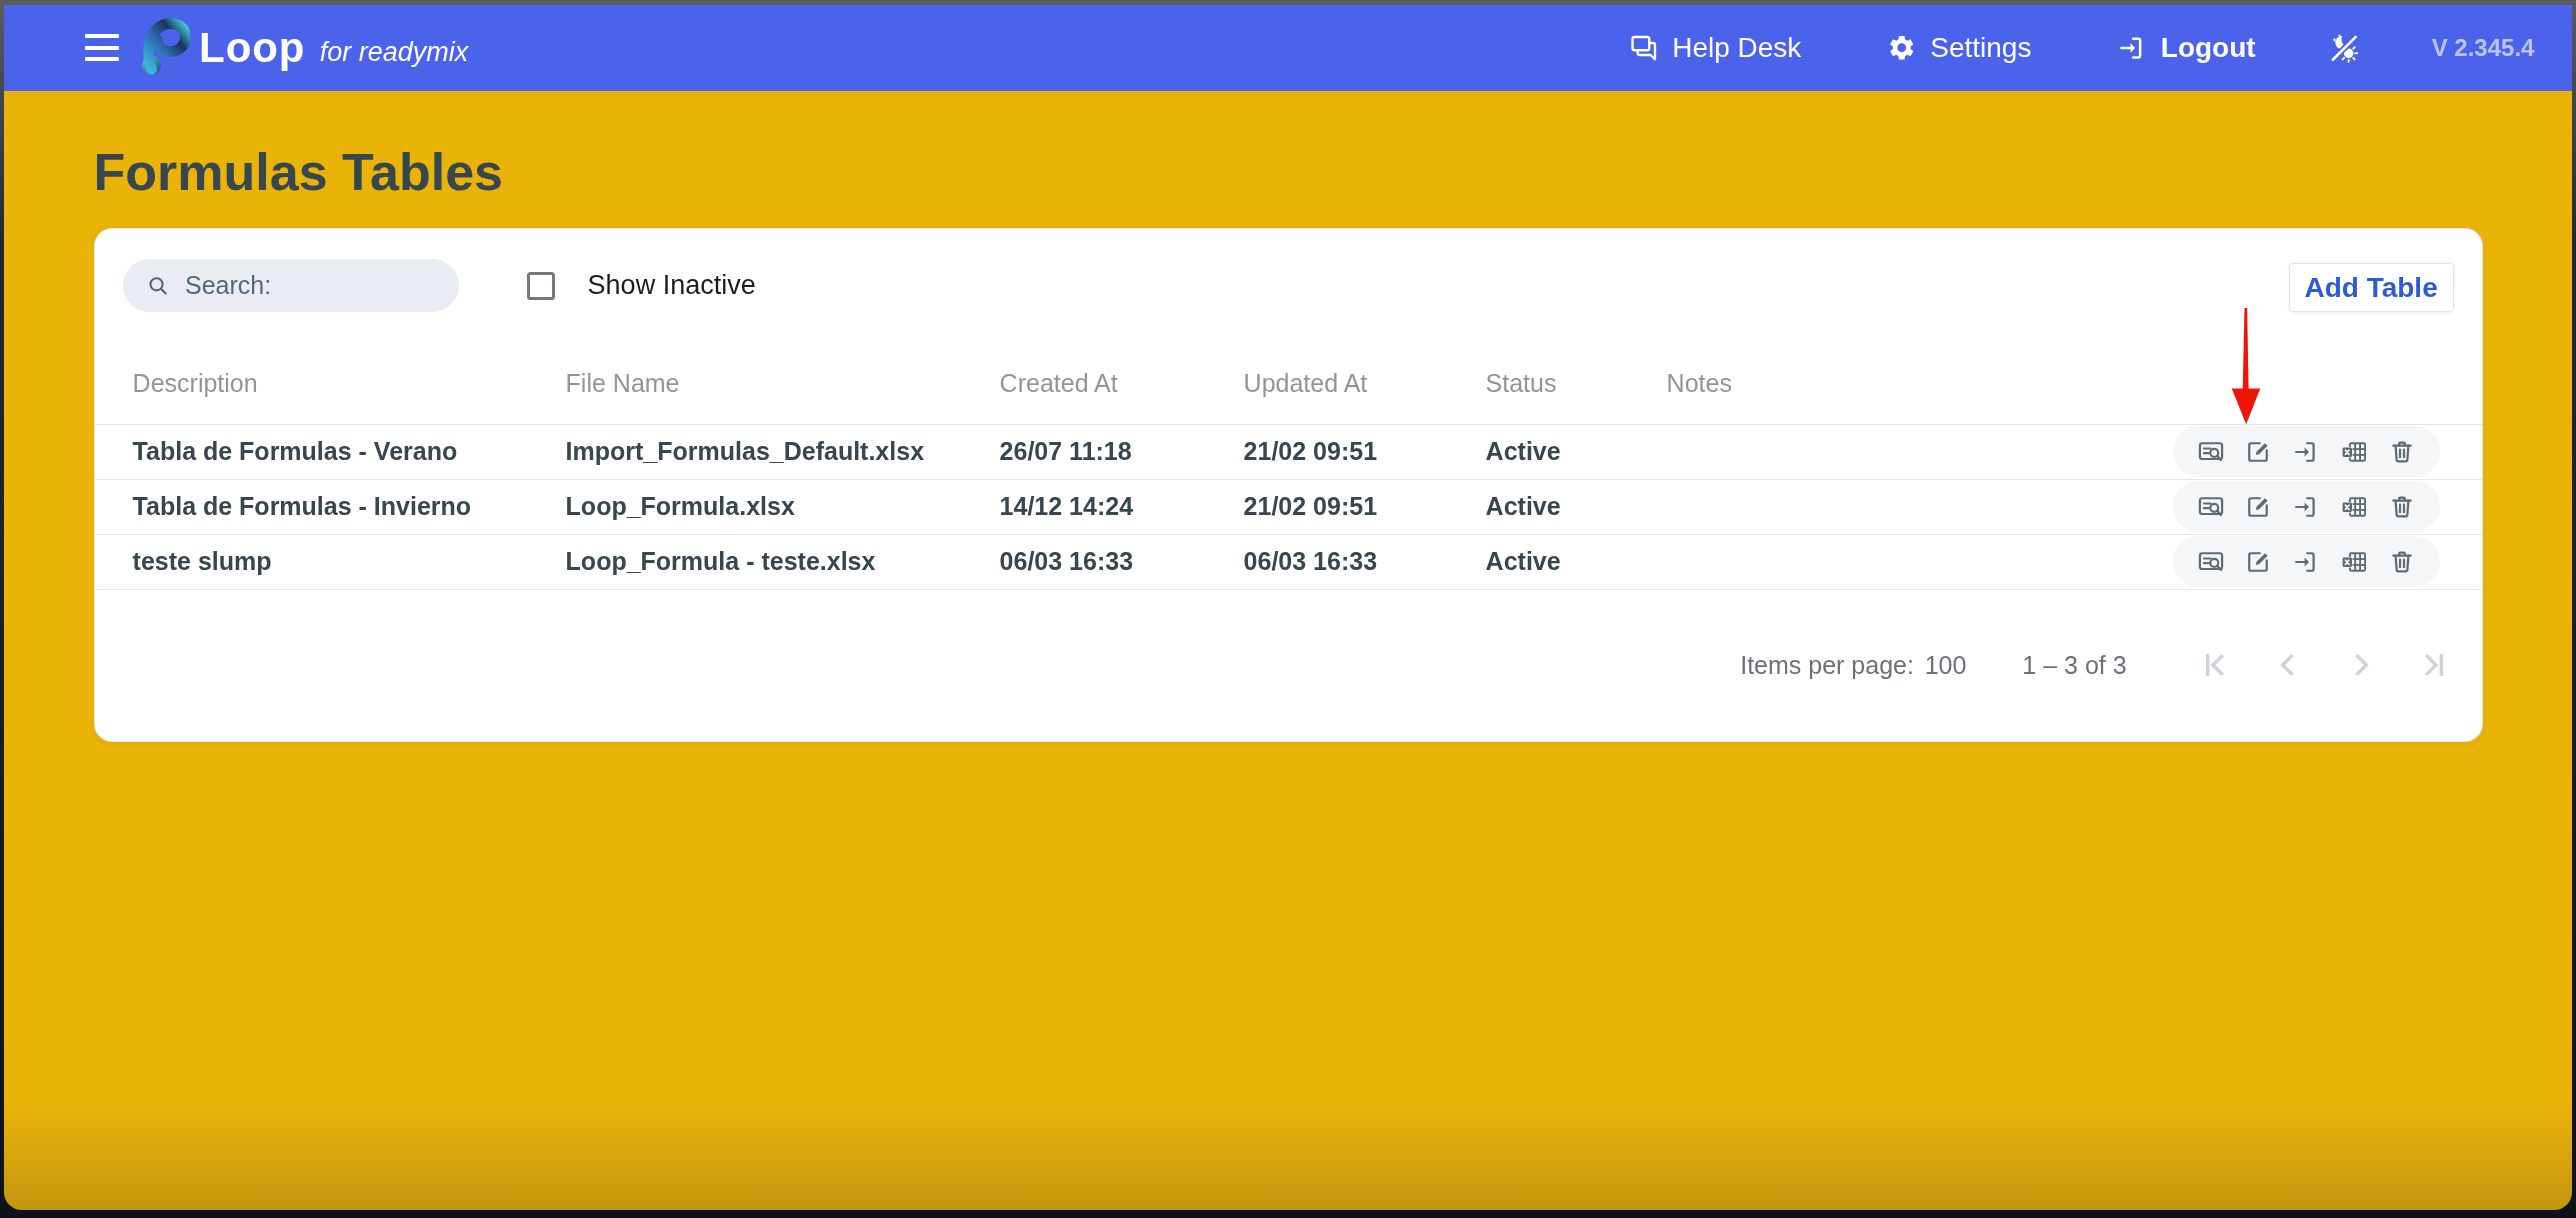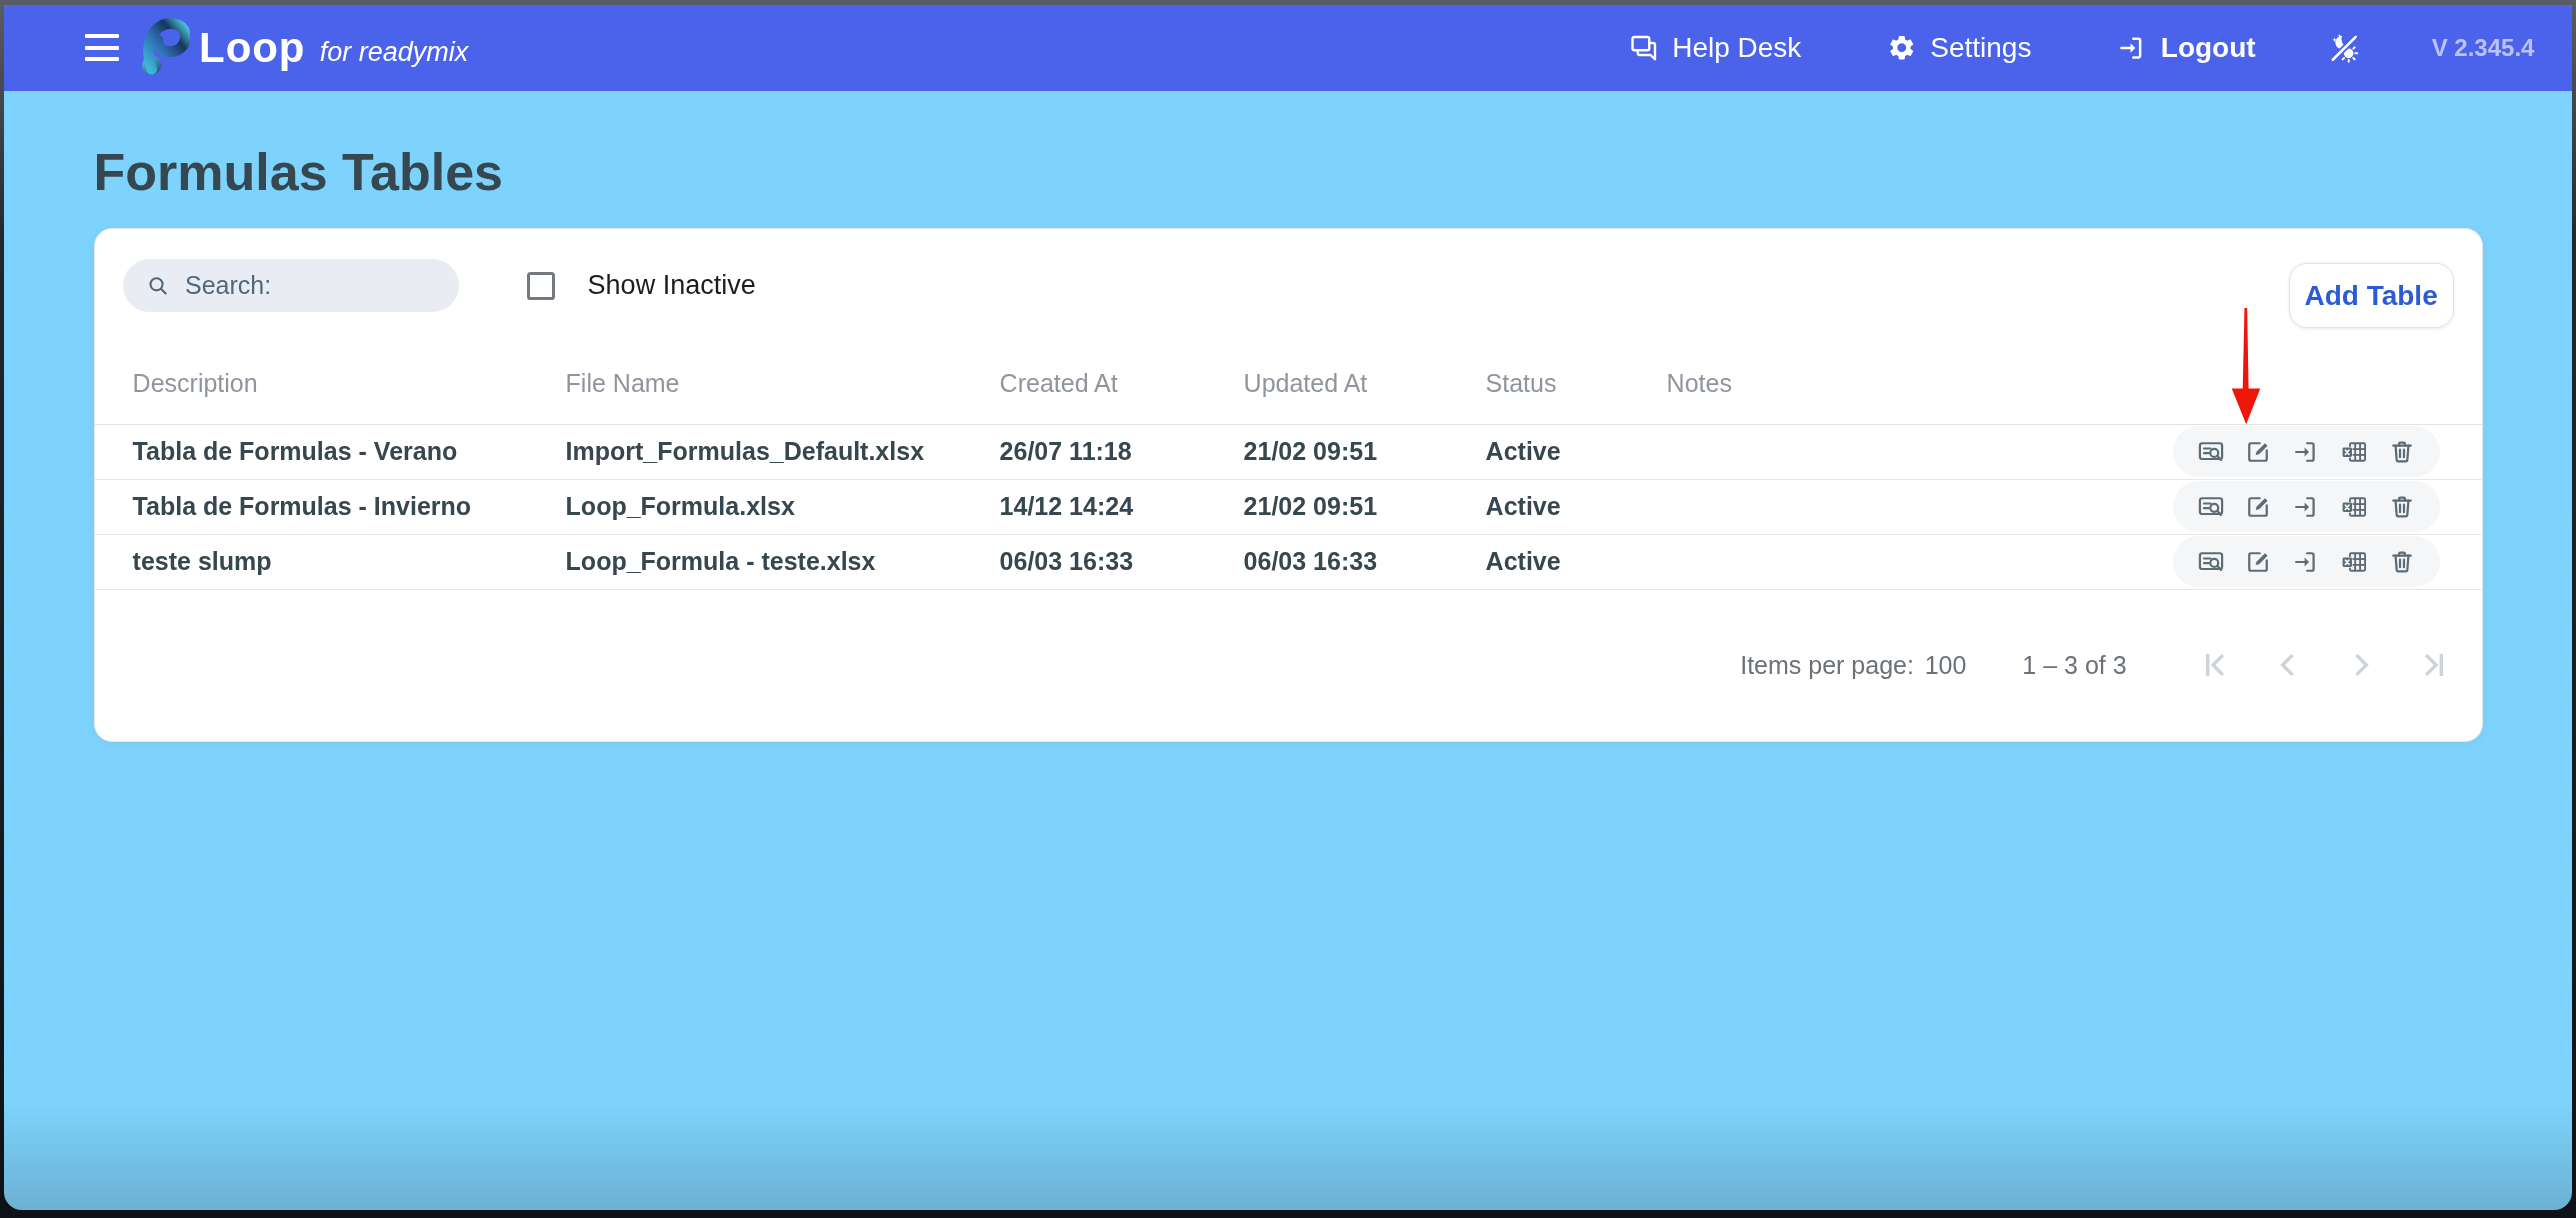--- a/index.html
+++ b/index.html
@@ -4,21 +4,21 @@
 <style>
   * { margin:0; padding:0; box-sizing:border-box; }
   html,body { width:2576px; height:1218px; }
   body {
     font-family:"Liberation Sans", sans-serif;
     background:linear-gradient(#5a5e64 0%, #23262c 20%, #0e1116 100%);
     position:relative; overflow:hidden;
   }
   .window {
     position:absolute; left:3.6px; right:3.6px; top:4.5px; bottom:8px;
-    background:#7dd3fc;
+    background:#eab308;
     border-radius:2.7px 2.7px 18px 18px;
     overflow:hidden;
   }
   .window::after {
     content:""; position:absolute; left:0; right:0; bottom:0; height:107px;
     background:linear-gradient(to bottom, rgba(35,40,48,0) 0%, rgba(35,40,48,0.20) 100%);
     pointer-events:none;
   }
   
   .appbar {
@@ -53,22 +53,22 @@
   }
   .search-pill input {
     border:none; background:transparent; outline:none; width:100%;
     font-size:25px; font-weight:500; color:#4f6478; font-family:inherit;
   }
   .search-pill input::placeholder { color:#51677c; opacity:1; }
   .checkbox-group { display:flex; align-items:center; gap:33px; margin-left:68px; margin-top:11.6px; cursor:pointer; }
   .checkbox-box { width:28px; height:28px; border:3.1px solid #73797e; border-radius:3.6px; background:#fff; }
   .checkbox-label { font-size:27px; font-weight:500; color:#1d1d1f; }
   .add-btn {
-    margin-left:auto; margin-top:4.5px; width:165px; height:65px;
-    background:#fff; border:1.3px solid #e2e3e5; border-radius:18px;
+    margin-left:auto; margin-top:4.5px; width:165px; height:49px;
+    background:#fff; border:1.3px solid #e2e3e5; border-radius:4px;
     box-shadow:0 0.9px 3.6px rgba(0,0,0,0.08);
     color:#2b5bd7; font-size:28px; font-weight:700; font-family:inherit; cursor:pointer;
   }
   
   .cols {
     display:grid;
     grid-template-columns:433px 434px 244px 242px 181px 1fr 315px;
     align-items:center; padding:0 42px 0 38px;
   }
   .thead { height:82px; border-bottom:0.9px solid #e2e2e2; color:#8f959c; font-size:25px; font-weight:500; }

